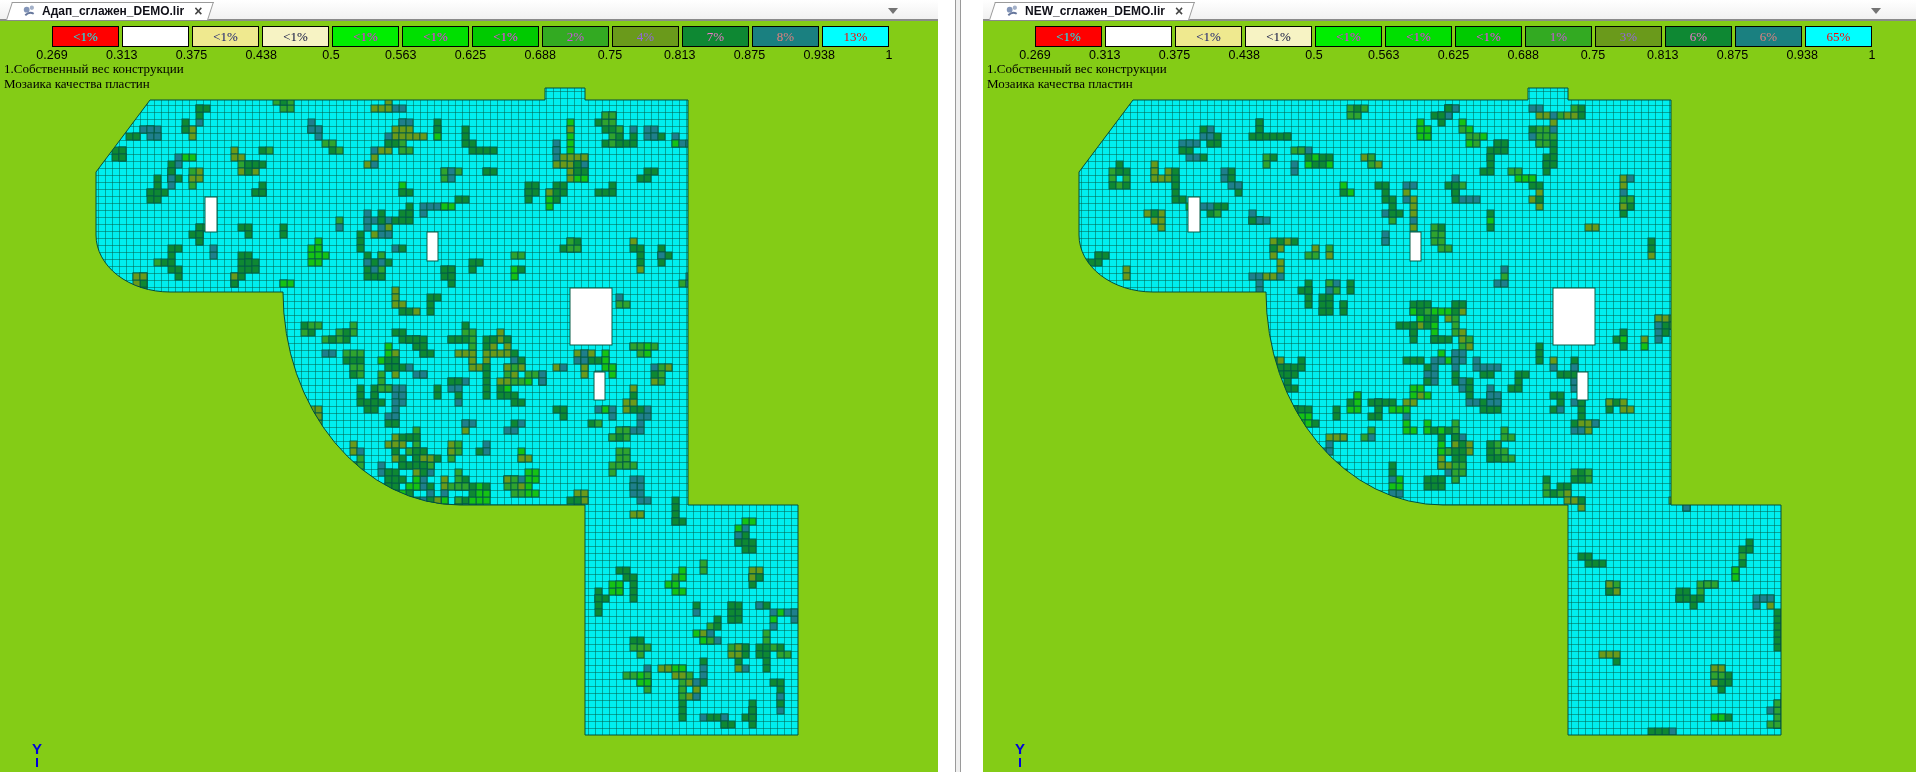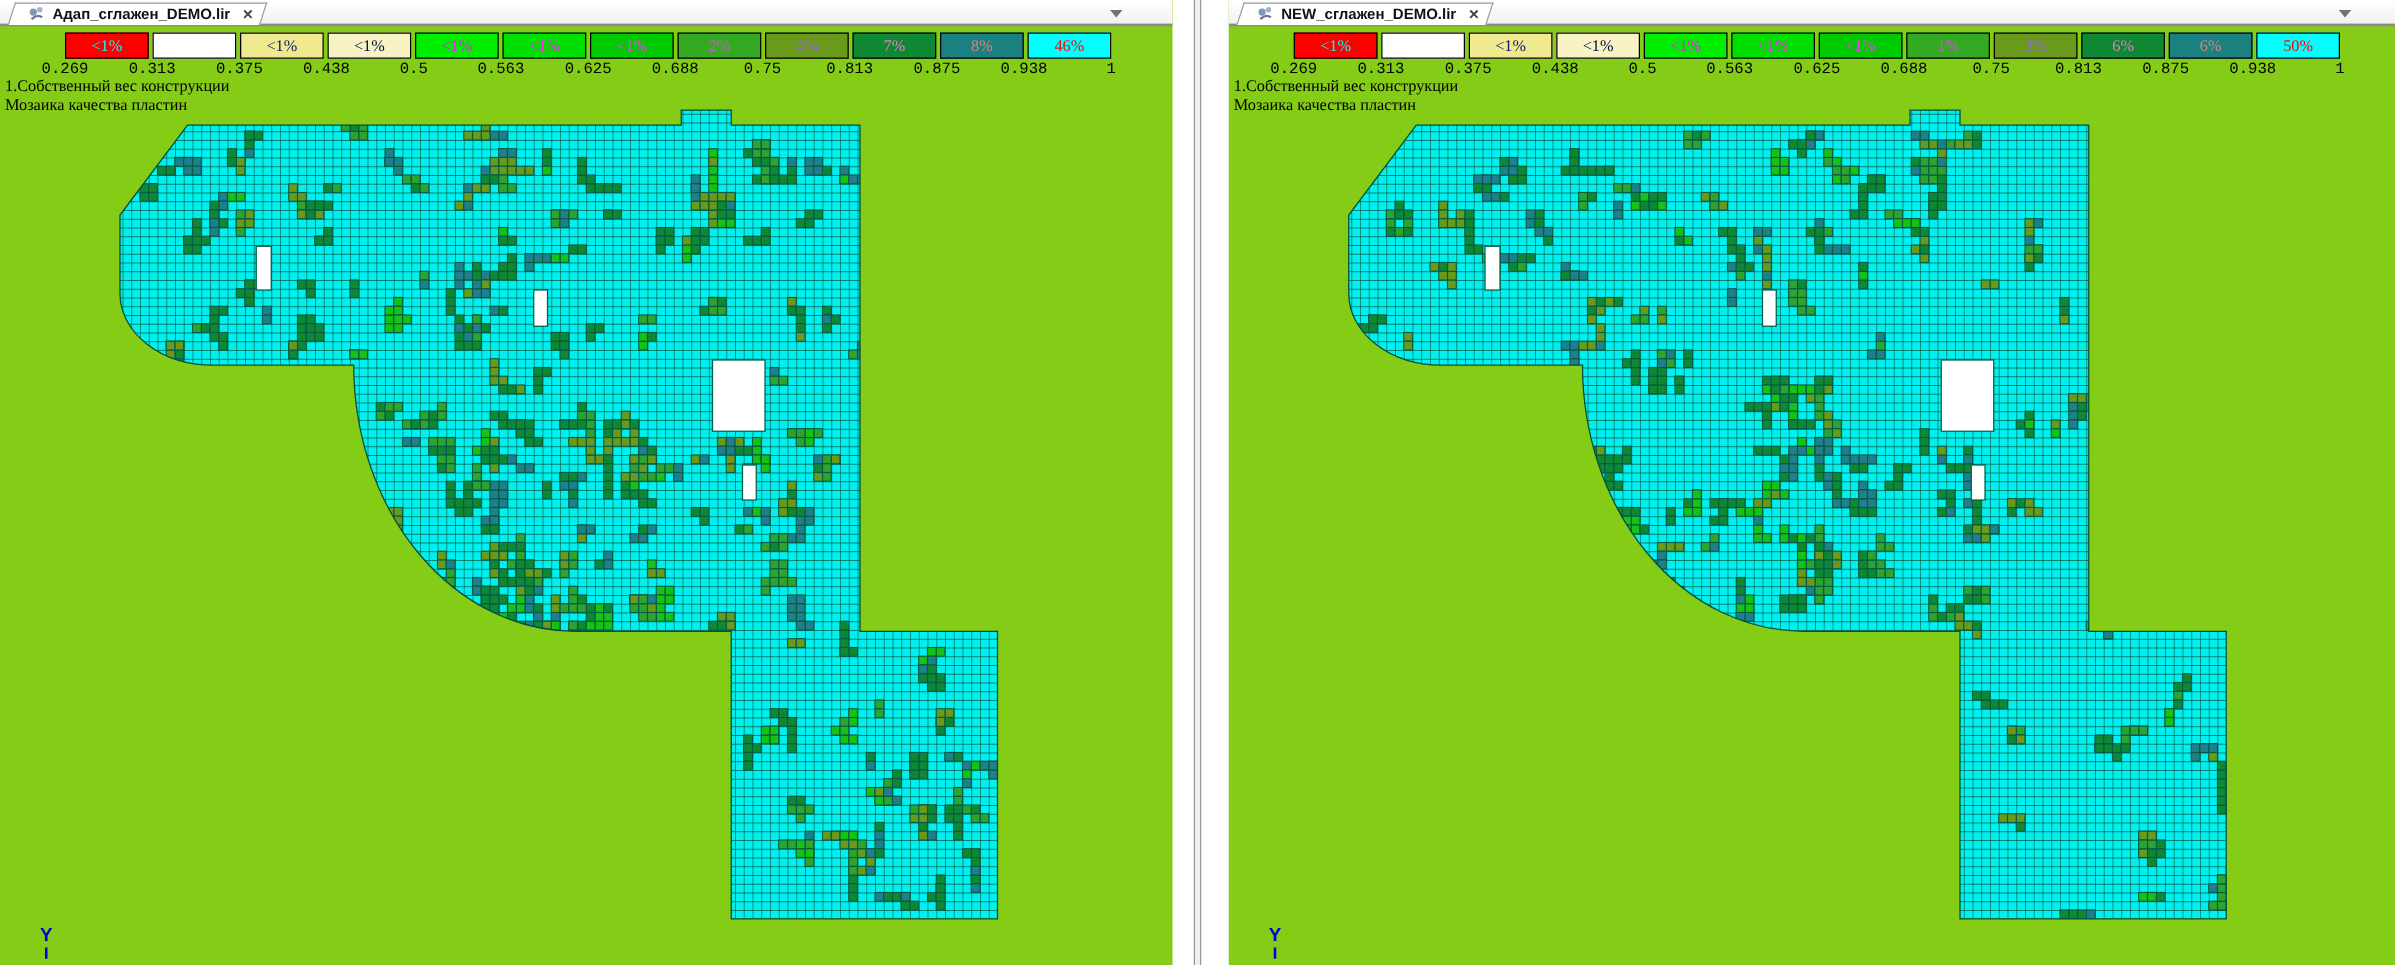--- a/index.html
+++ b/index.html
@@ -11,21 +11,21 @@
   .tab{position:absolute;left:16px;top:2px;height:18px;display:flex;align-items:center;gap:5px;padding:0 9px 0 6px;}
   .tab::before{content:"";position:absolute;inset:0 0 0 -7px;background:#ffffff;border:1px solid #9a9a9a;border-bottom:none;transform:skewX(-18deg);}
   .tab>*{position:relative;}
   .appicon{display:block;width:15px;height:15px;}
   .tab-title{font-size:12px;font-weight:700;color:#101018;white-space:nowrap;}
   .tab-close{font-size:14px;line-height:1;color:#444;font-weight:700;margin-left:5px;cursor:pointer;}
   .tab-dropdown{position:absolute;right:40px;top:8px;width:0;height:0;border-left:5px solid transparent;border-right:5px solid transparent;border-top:6px solid #737373;}
   .legend{position:absolute;left:52px;top:26px;width:837px;}
   .legend-boxes{display:flex;gap:3px;height:21px;}
   .legend-box{flex:1;border:1px solid #000;box-sizing:border-box;display:flex;align-items:center;justify-content:center;font-family:"Liberation Serif",serif;font-size:13px;}
-  .legend-ticks{position:relative;height:15px;margin-top:1px;font-family:Liberation Mono, monospace;font-size:12.5px;color:#000;}
+  .legend-ticks{position:relative;height:15px;margin-top:1px;font-family:Liberation Sans, sans-serif;font-size:12.5px;color:#000;}
   .legend-tick{position:absolute;top:0;transform:translateX(-50%);white-space:nowrap;}
   .caption{position:absolute;left:4px;font-family:"Liberation Serif",serif;font-size:13px;color:#000;white-space:nowrap;}
   .cap1{top:61px;} .cap2{top:76px;}
   .axis{position:absolute;left:26px;top:741px;width:22px;text-align:center;color:#0000dd;}
   .axis-y{display:block;font-weight:700;font-size:15px;line-height:16px;font-family:"Liberation Sans",sans-serif;}
   .axis-arrow{display:block;margin:1px auto 0;width:2px;height:9px;background:#0000dd;}
   .splitter{position:absolute;left:955px;top:0;width:6px;height:772px;background:#efefef;border-left:1px solid #9a9a9a;border-right:1px solid #9a9a9a;box-sizing:border-box;cursor:col-resize;}
 </style>
 </head>
 <body>
@@ -1282,21 +1282,21 @@
           <div class="legend-box" style="background: rgb(106, 154, 27);">
             <span style="color: rgb(149, 101, 228);">4%</span>
           </div>
           <div class="legend-box" style="background: rgb(14, 136, 51);">
             <span style="color: rgb(241, 119, 204);">7%</span>
           </div>
           <div class="legend-box" style="background: rgb(26, 128, 128);">
             <span style="color: rgb(229, 127, 127);">8%</span>
           </div>
           <div class="legend-box" style="background: rgb(0, 255, 255);">
-            <span style="color: rgb(255, 0, 0);">46%</span>
+            <span style="color: rgb(255, 0, 0);">13%</span>
           </div>
         </div>
       <div class="legend-ticks">
           <span class="legend-tick" style="left: 0%;">0.269</span>
           <span class="legend-tick" style="left: 8.33333%;">0.313</span>
           <span class="legend-tick" style="left: 16.6667%;">0.375</span>
           <span class="legend-tick" style="left: 25%;">0.438</span>
           <span class="legend-tick" style="left: 33.3333%;">0.5</span>
           <span class="legend-tick" style="left: 41.6667%;">0.563</span>
           <span class="legend-tick" style="left: 50%;">0.625</span>
@@ -2276,21 +2276,21 @@
           <div class="legend-box" style="background: rgb(106, 154, 27);">
             <span style="color: rgb(149, 101, 228);">3%</span>
           </div>
           <div class="legend-box" style="background: rgb(14, 136, 51);">
             <span style="color: rgb(241, 119, 204);">6%</span>
           </div>
           <div class="legend-box" style="background: rgb(26, 128, 128);">
             <span style="color: rgb(229, 127, 127);">6%</span>
           </div>
           <div class="legend-box" style="background: rgb(0, 255, 255);">
-            <span style="color: rgb(255, 0, 0);">50%</span>
+            <span style="color: rgb(255, 0, 0);">65%</span>
           </div>
         </div>
       <div class="legend-ticks">
           <span class="legend-tick" style="left: 0%;">0.269</span>
           <span class="legend-tick" style="left: 8.33333%;">0.313</span>
           <span class="legend-tick" style="left: 16.6667%;">0.375</span>
           <span class="legend-tick" style="left: 25%;">0.438</span>
           <span class="legend-tick" style="left: 33.3333%;">0.5</span>
           <span class="legend-tick" style="left: 41.6667%;">0.563</span>
           <span class="legend-tick" style="left: 50%;">0.625</span>

